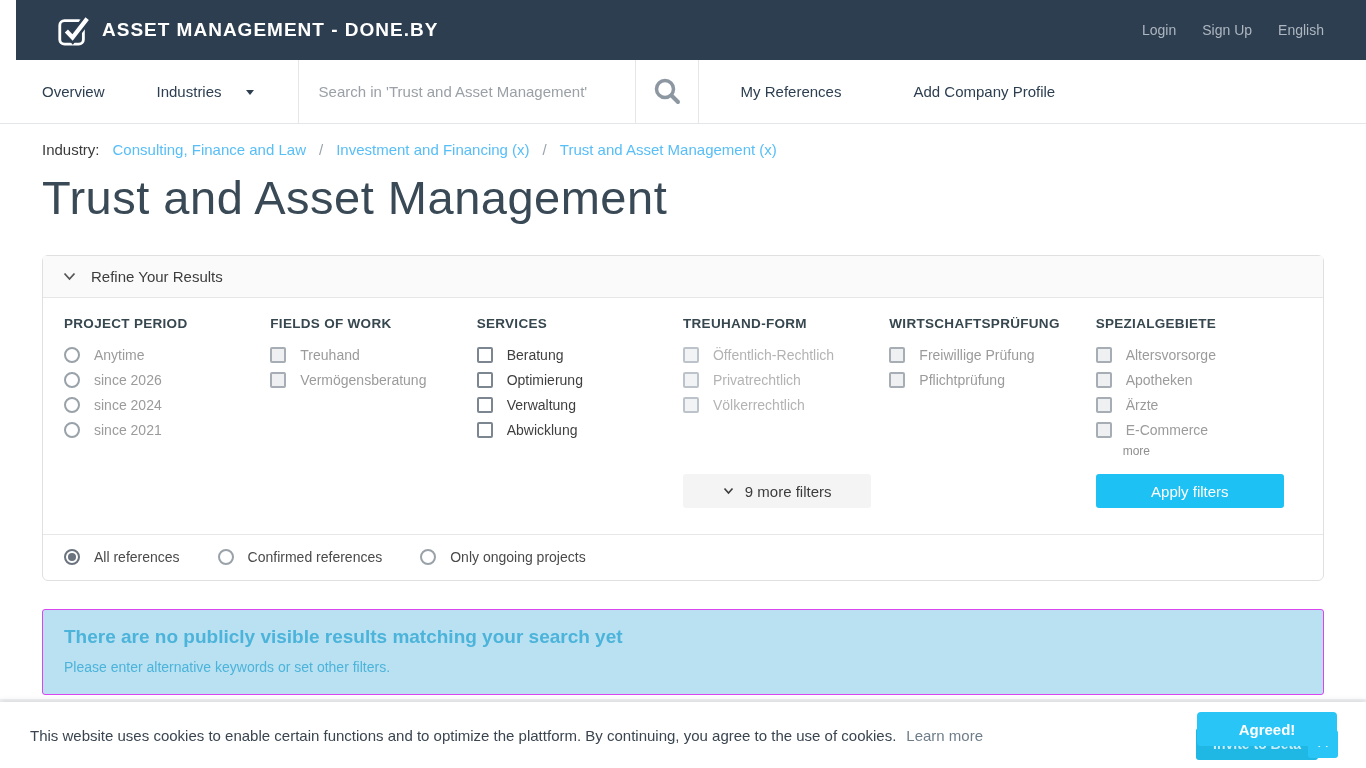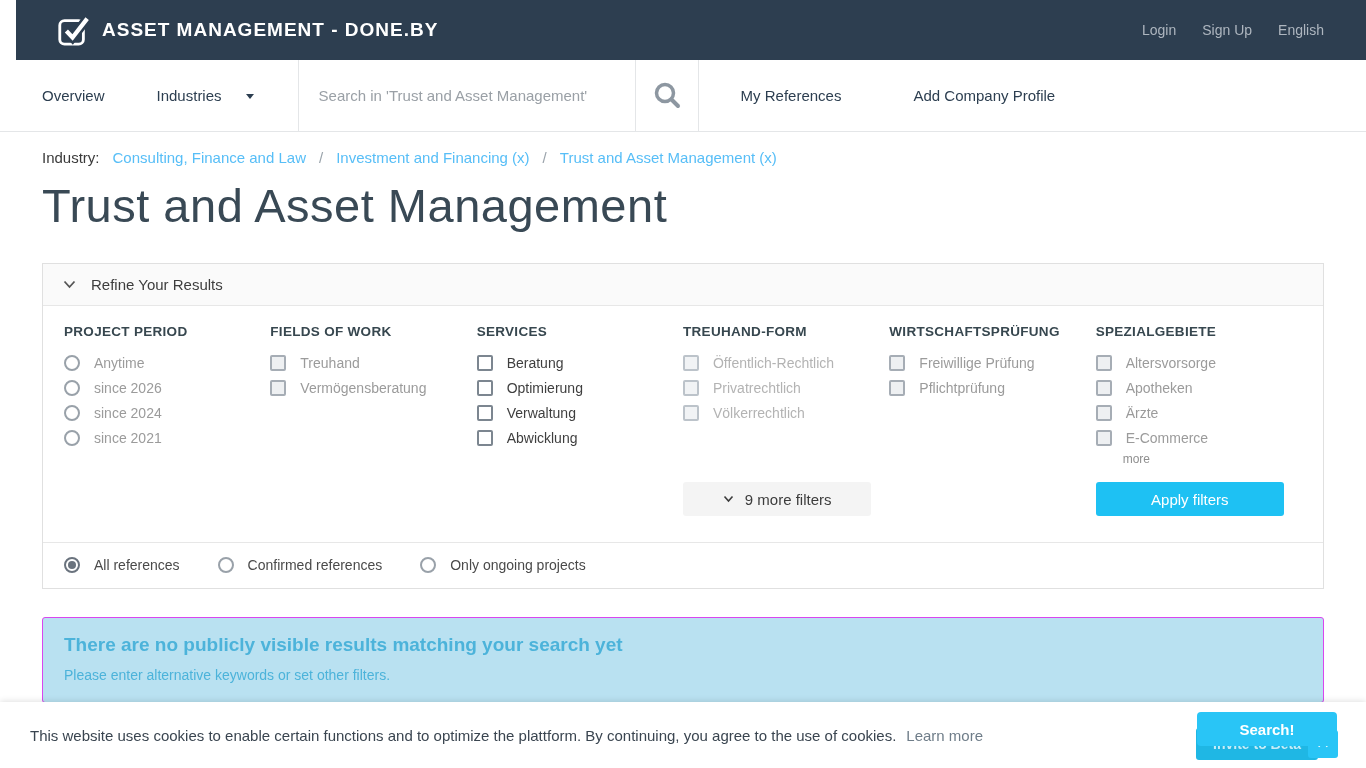--- a/index.html
+++ b/index.html
@@ -8,21 +8,21 @@
 
   
   .top-header { height:60px; background:#2d3e50; display:flex; align-items:center;
     justify-content:space-between; padding:0 42px 0 40px;margin-left:16px; }
   .brand { display:flex; align-items:center; gap:12px; }
   .brand-text { color:#fff; font-size:19px; font-weight:bold; letter-spacing:1px; }
   .top-links { display:flex; gap:26px; }
   .top-link { color:#aeb6bf; font-size:14px; cursor:pointer; }
 
   
-  .nav { height:72px; background:#fff; border-bottom:1px solid #e4e6e8; display:flex; align-items:stretch; }
+  .nav { height:64px; background:#fff; border-bottom:1px solid #e4e6e8; display:flex; align-items:stretch; }
   .nav-link { display:flex; align-items:center; font-size:15px; color:#2c3e50; cursor:pointer; }
   .nav-link.overview { padding-left:42px; padding-right:52px; }
   .nav-link.industries { padding-right:44px; gap:24px; }
   .caret-down { width:0; height:0; border-left:4px solid transparent; border-right:4px solid transparent;
     border-top:5px solid #2c3e50; margin-top:2px; }
   .nav-search { width:337px; border-left:1px solid #e4e6e8; display:flex; align-items:center; }
   .nav-search input { border:none; outline:none; width:100%; padding:0 14px 0 20px; font-size:15px;
     color:#333; font-family:"Liberation Sans", sans-serif; background:transparent; }
   .nav-search input::placeholder { color:#9aa0a6; }
   .nav-search-btn { width:64px; border-left:1px solid #e4e6e8; border-right:1px solid #e4e6e8;
@@ -34,21 +34,21 @@
   
   .breadcrumb { margin:17px 0 0 42px; font-size:15px; display:flex; gap:13px; align-items:center; }
   .crumb-label { color:#3a3a3a; }
   .crumb-link { color:#57bef7; cursor:pointer; }
   .crumb-sep { color:#9aa3ab; }
 
   
   .page-title { margin:12px 0 0 42px; font-size:47px; font-weight:300; color:#394955; letter-spacing:.5px; }
 
   
-  .panel { margin:30px 42px 0; border:1px solid #e0e0e0; border-radius:0; background:#fff; }
+  .panel { margin:30px 42px 0; border:1px solid #e0e0e0; border-radius:6px; background:#fff; }
   .panel-header { background:#fafafa; border-bottom:1px solid #e7e7e7; padding:12px 20px;
     display:flex; align-items:center; gap:15px; font-size:15px; color:#3d3d3d; cursor:pointer; }
   .filter-grid { display:grid; grid-template-columns:repeat(6,1fr); padding:18px 21px 0; }
   .col-title { font-size:13.5px; font-weight:bold; color:#37474f; letter-spacing:.3px; margin-bottom:16px; }
   .opt { display:flex; align-items:center; gap:14px; margin-bottom:9px; font-size:14px; cursor:pointer; }
   .circle { width:16px; height:16px; min-width:16px; border-radius:50%; border:2px solid #99a1a9;
     background:#fff; display:flex; align-items:center; justify-content:center; }
   .box { width:16px; height:16px; min-width:16px; border-radius:2px; }
   .muted { color:#9b9b9b; }
   .muted .box { border:2px solid #a6adb5; background:#eef0f2; }
@@ -308,14 +308,14 @@
   <span class="learn-more">Learn more</span>
 
   <div class="btn-invite">Invite to Beta</div>
   <div class="btn-scrolltop">
     <span class="chev">
       <svg width="12" height="8" viewBox="0 0 12 8">
           <polyline points="1.5,6.5 6,1.5 10.5,6.5" fill="none" stroke="#fff" stroke-width="2"></polyline>
         </svg>
     </span>
   </div>
-  <div class="btn-agreed">Search!</div>
+  <div class="btn-agreed">Agreed!</div>
 </div>
 
 </body></html>

